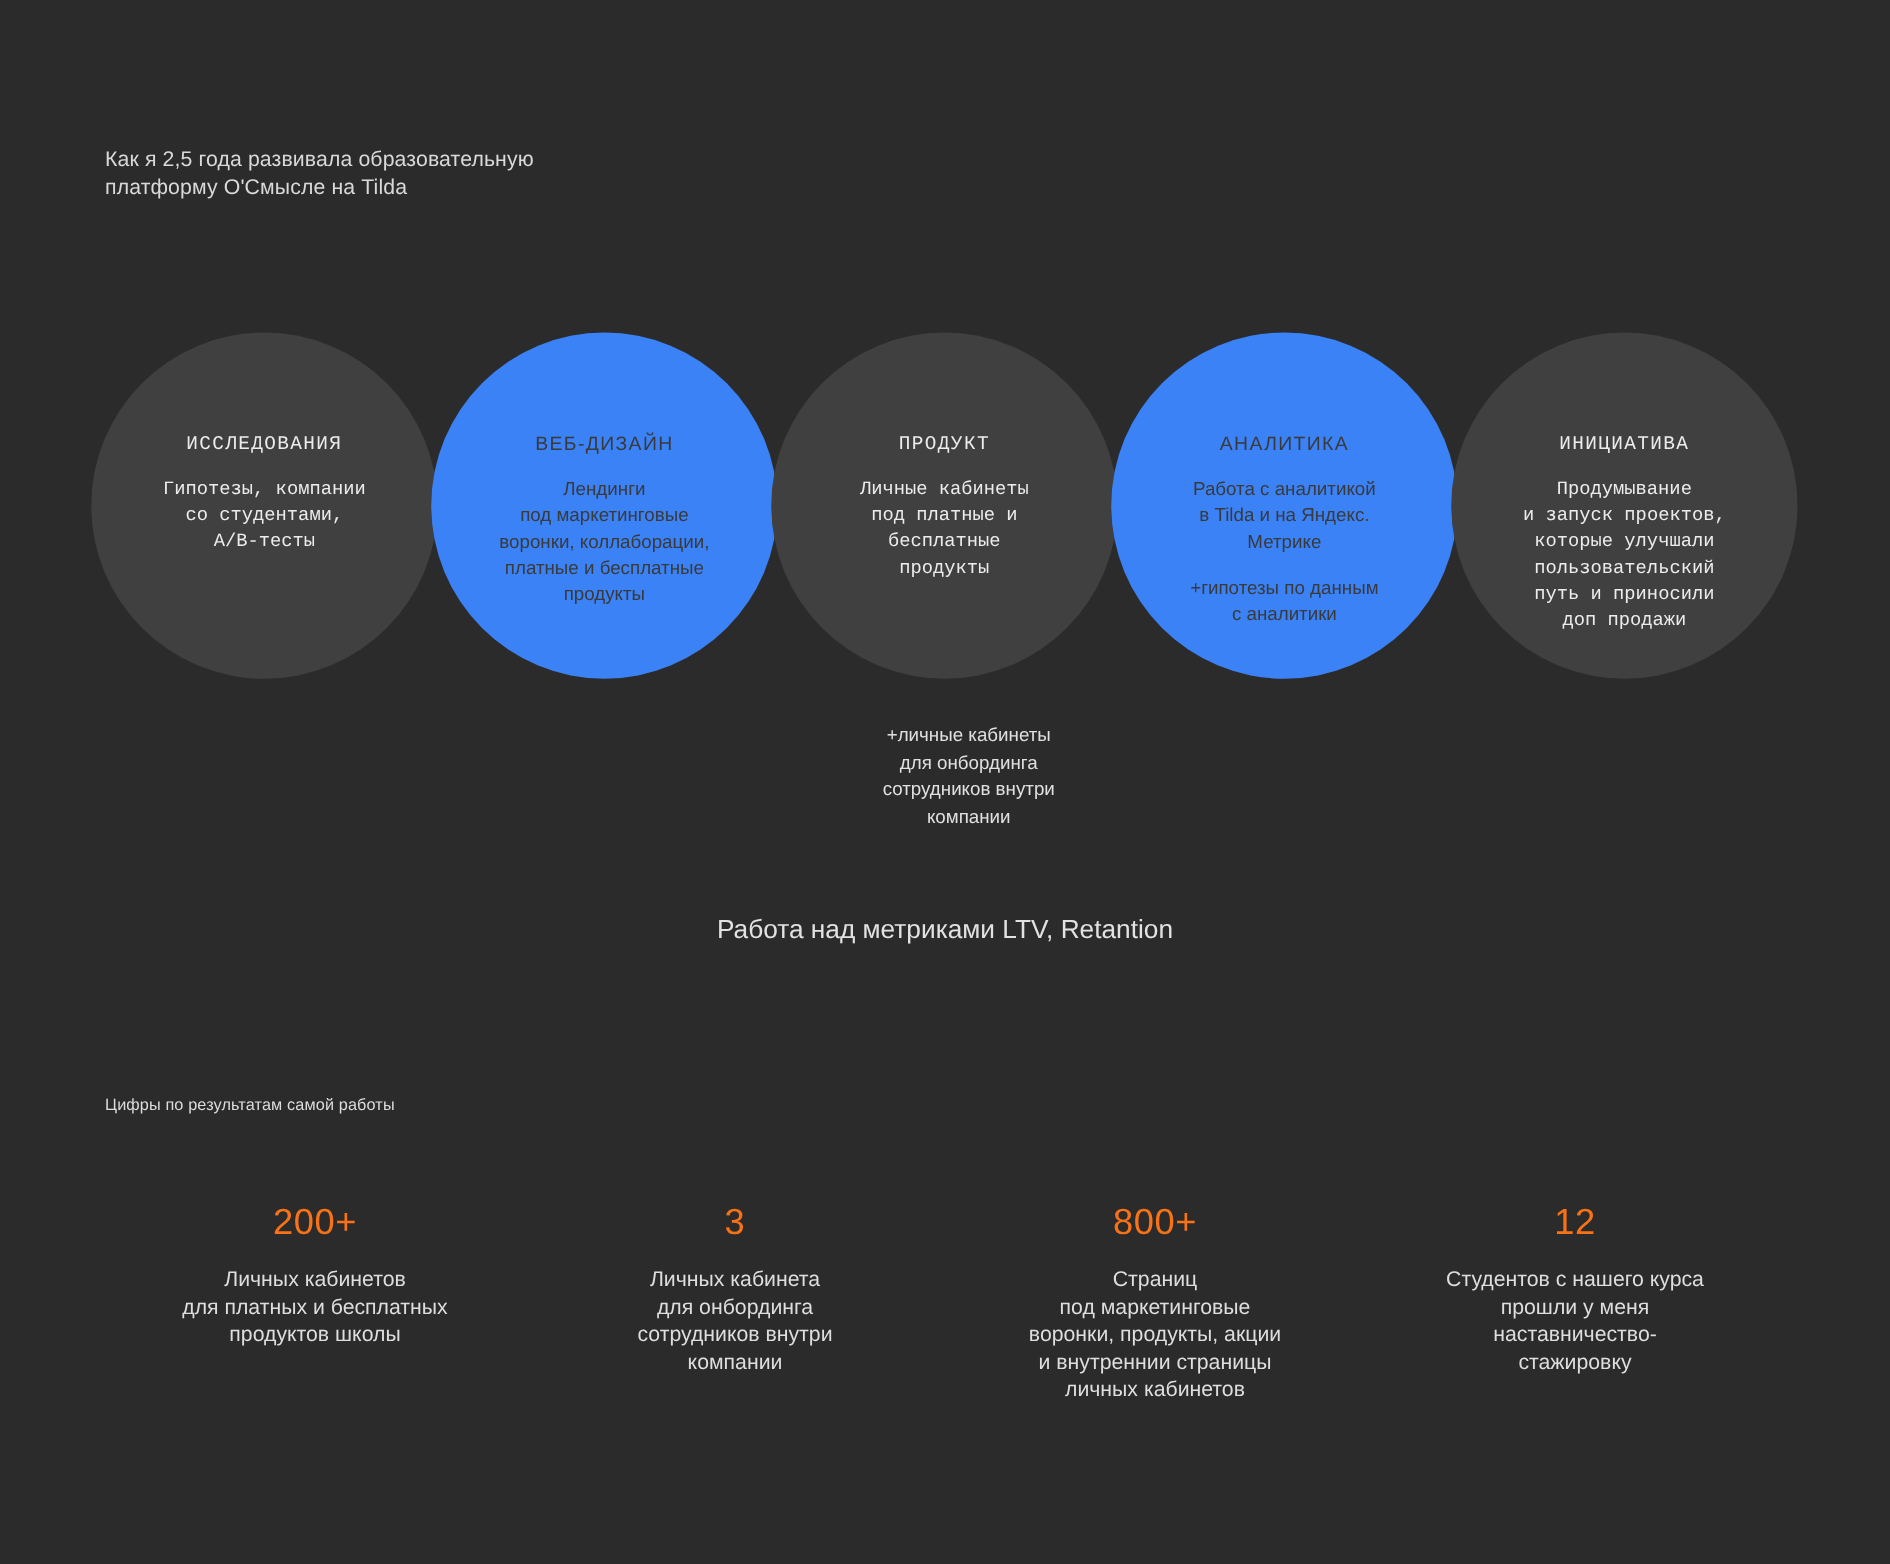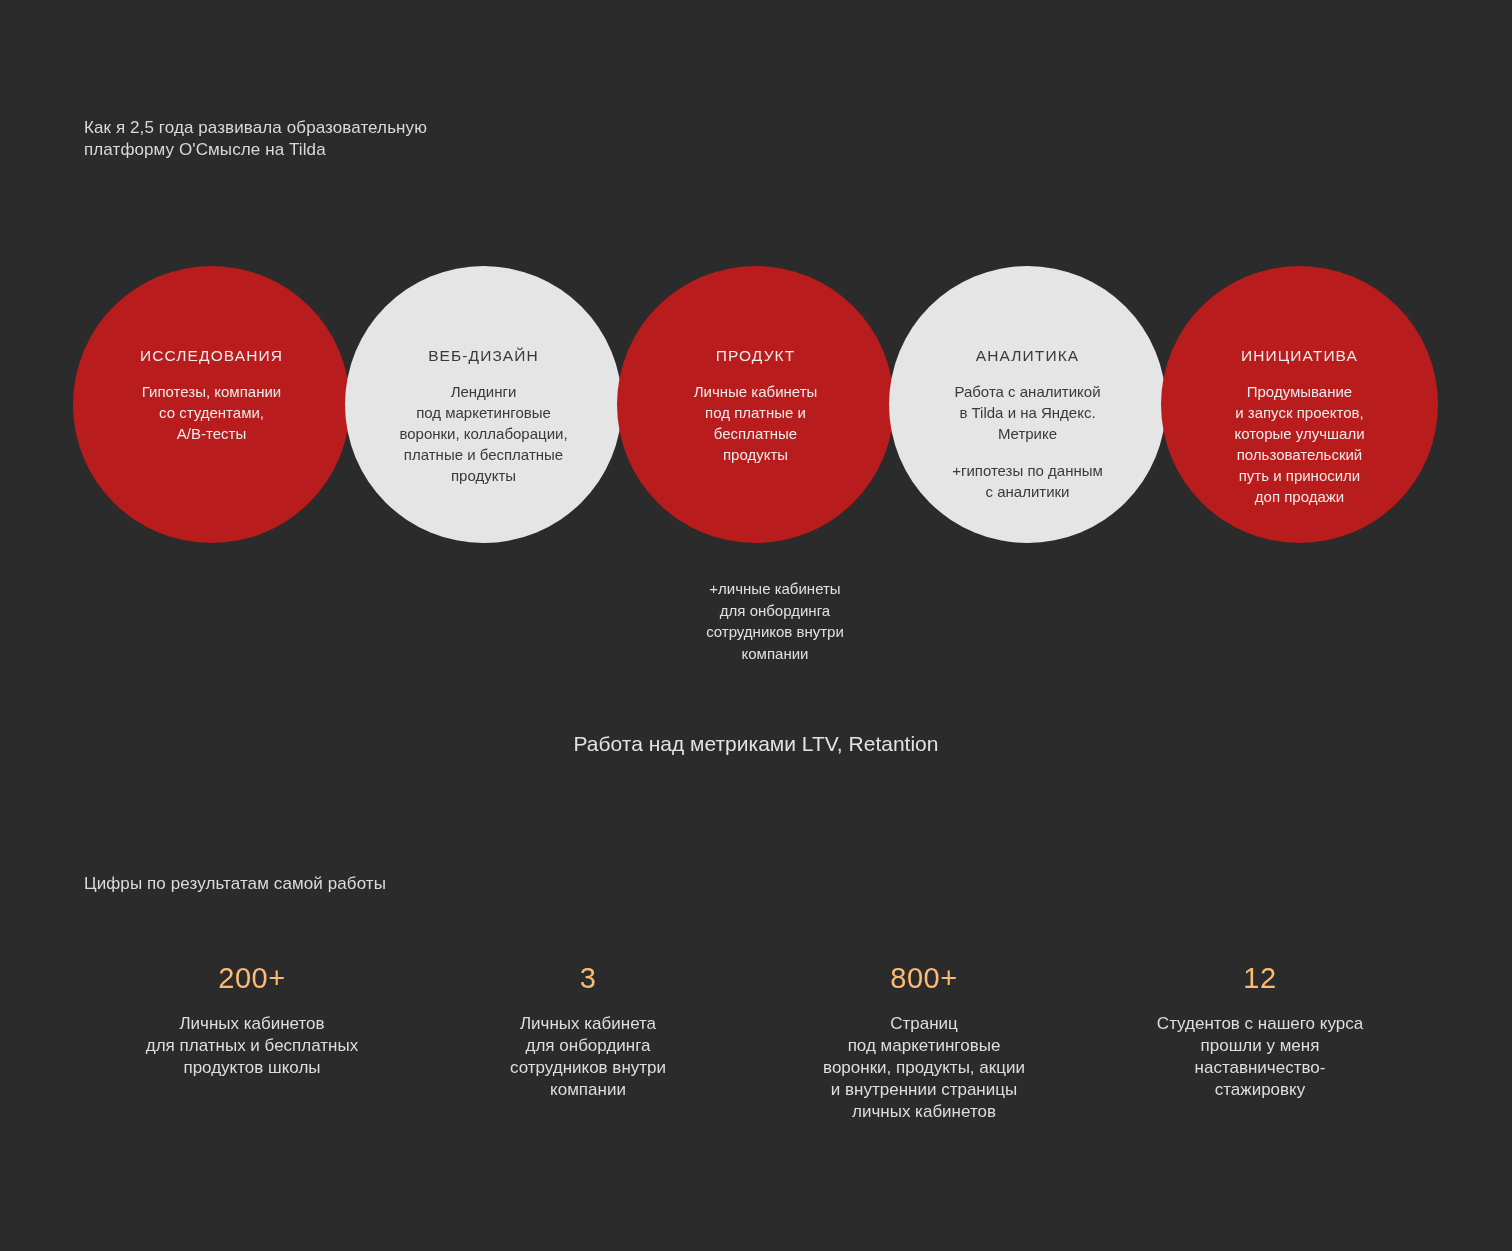--- a/index.html
+++ b/index.html
@@ -45,25 +45,26 @@
     border-radius: 50%;
     display: flex;
     flex-direction: column;
     align-items: center;
     justify-content: flex-start;
     text-align: center;
     box-sizing: border-box;
     padding: 0 14px;
   }
   .circle.dark {
-    background: #b91c1c;
+    background: #404040;
     color: #ececec;
+    font-family: Liberation Mono, monospace;
   }
   .circle.light {
-    background: #e5e5e5;
+    background: #3b82f6;
     color: #3a3a3a;
   }
   .circle-title {
     font-size: 15.5px;
     letter-spacing: 1.1px;
     margin-top: 80px;
     line-height: 19px;
     white-space: nowrap;
   }
   .circle-body {
@@ -100,21 +101,21 @@
     font-size: 21px;
     line-height: 22px;
     color: #e2e2e2;
   }
 
   
   #stats-heading {
     position: absolute;
     left: 84px;
     top: 873px;
-    font-size: 17px;
+    font-size: 13px;
     line-height: 22px;
     color: #dcdcdc;
     letter-spacing: 0.1px;
   }
   #stats-row {
     position: absolute;
     left: 84px;
     top: 960px;
     width: 1344px;
     display: flex;
@@ -123,21 +124,21 @@
   .stat-col {
     flex: 1 1 0;
     text-align: center;
     padding: 0 10px;
     box-sizing: border-box;
   }
   .stat-value {
     font-size: 29px;
     line-height: 36px;
     font-weight: 300;
-    color: #fdba74;
+    color: #f97316;
     letter-spacing: 0.5px;
   }
   .stat-label {
     margin-top: 17px;
     font-size: 17px;
     line-height: 22px;
     color: #dedede;
     white-space: pre-line;
   }
 </style>

